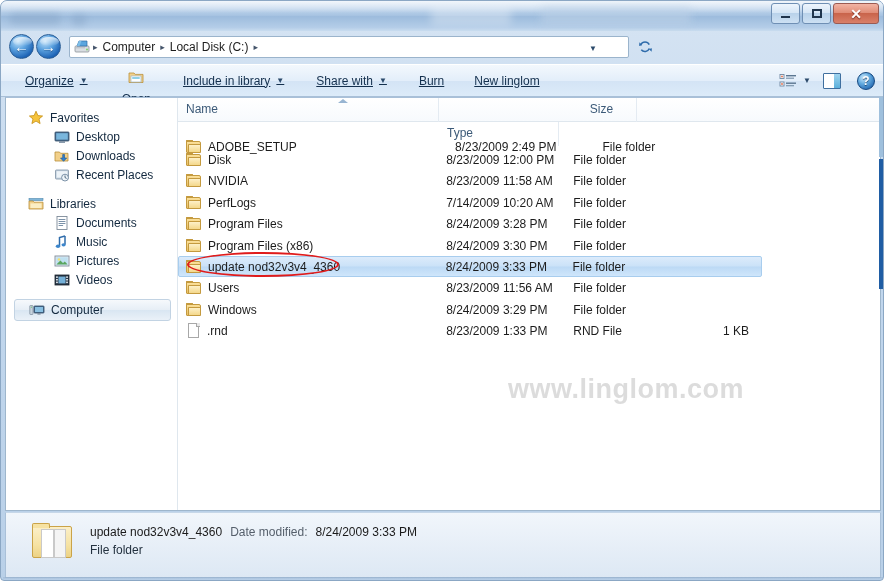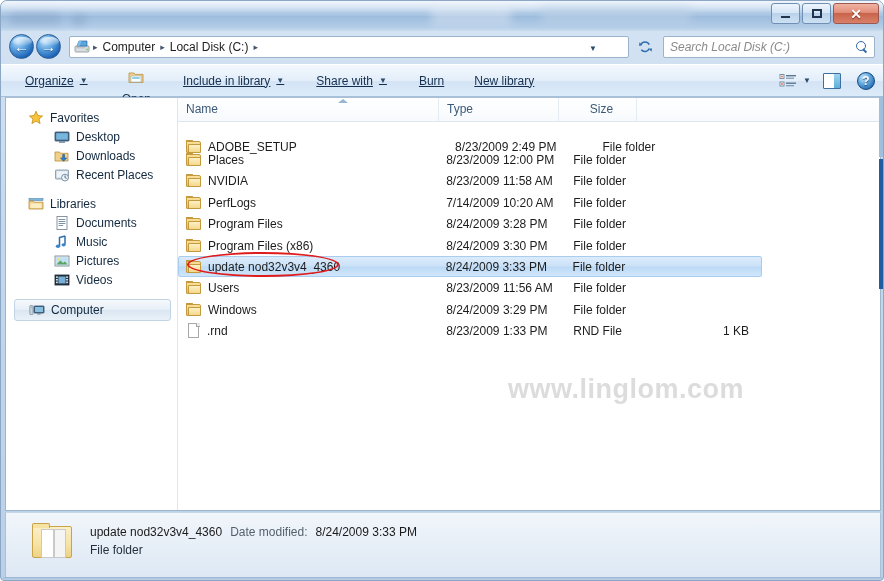--- a/index.html
+++ b/index.html
@@ -427,24 +427,20 @@
 
     <div id="addr-refresh">
       <svg width="15" height="15" viewBox="0 0 16 16">
         <path d="M3 5 A5 5 0 0 1 12 5" stroke="#2f6cab" stroke-width="1.6" fill="none"></path>
         <path d="M12 9 A5 5 0 0 1 3.5 10.5" stroke="#2f6cab" stroke-width="1.6" fill="none"></path>
         <path d="M1.5 2.5 L4.5 5.5 L1.2 6.4 Z" fill="#2f6cab"></path>
         <path d="M14.5 12.5 L11.5 9.6 L14.8 8.8 Z" fill="#2f6cab"></path>
       </svg>
     </div>
 
-    <div id="searchbox">
-      <span class="ph">Search Local Disk (C:)</span>
-      <span class="mag"></span>
-    </div>
   </div>
 
   <div id="toolbar">
 
     <div class="tbitem" style="margin-left:14px;">
       <span>Organize</span>
       <span class="tbcaret">▼</span>
     </div>
 
     <div class="tbitem" style="margin-left:14px;flex-direction:column;">
@@ -466,21 +462,21 @@
     <div class="tbitem" style="margin-left:12px;">
       <span>Share with</span>
       <span class="tbcaret">▼</span>
     </div>
 
     <div class="tbitem" style="margin-left:12px;">
       <span>Burn</span>
     </div>
 
     <div class="tbitem" style="margin-left:10px;">
-      <span>New library</span>
+      <span>New linglom</span>
     </div>
 
     <div class="tbspacer"></div>
 
     <div class="tb-right">
       <span class="viewicon">
         <svg width="18" height="16" viewBox="0 0 18 16">
           <rect x="1" y="1.5" width="4" height="4" fill="#ffffff" stroke="#6e86a0" stroke-width="0.9"></rect>
           <circle cx="3" cy="3.5" r="0.9" fill="#e06b4a"></circle>
           <rect x="7" y="2" width="10" height="1.4" fill="#5b7691"></rect>
@@ -620,21 +616,21 @@
 
     </div>
 
     <div id="listpane">
 
       <div id="colhead">
         <div class="colcell" style="width:261px;">
           <span>Name</span>
           <span id="sortmark"></span>
         </div>
-        <div class="colcell" style="width:120px;">
+        <div class="colcell" style="width:120px;margin-top:24px;">
           <span>Type</span>
         </div>
         <div class="colcell last" style="width:78px;text-align:center;">
           <span>Size</span>
         </div>
       </div>
 
       <div id="rows">
           <div class="filerow" style="top: 38px; left: 1px; width: 583px; text-align: center;">
             <div class="cell-name" style="width: 261px;">
@@ -649,21 +645,21 @@
             <div class="cell-type" style="width: 120px;">File folder</div>
             <div class="cell-size" style="width: 78px;"></div>
           </div>
           <div class="filerow" style="top: 51.4px; left: 1px; width: 583px;">
             <div class="cell-name" style="width: 261px;">
               <span class="folder">
                 <span class="tab"></span>
                 <span class="back"></span>
                 <span class="front"></span>
               </span>
-              <span>Places</span>
+              <span>Disk</span>
             </div>
             <div class="cell-date" style="width: 128px;">8/23/2009 12:00 PM</div>
             <div class="cell-type" style="width: 120px;">File folder</div>
             <div class="cell-size" style="width: 78px;"></div>
           </div>
           <div class="filerow" style="top: 72.8px; left: 1px; width: 583px;">
             <div class="cell-name" style="width: 261px;">
               <span class="folder">
                 <span class="tab"></span>
                 <span class="back"></span>

